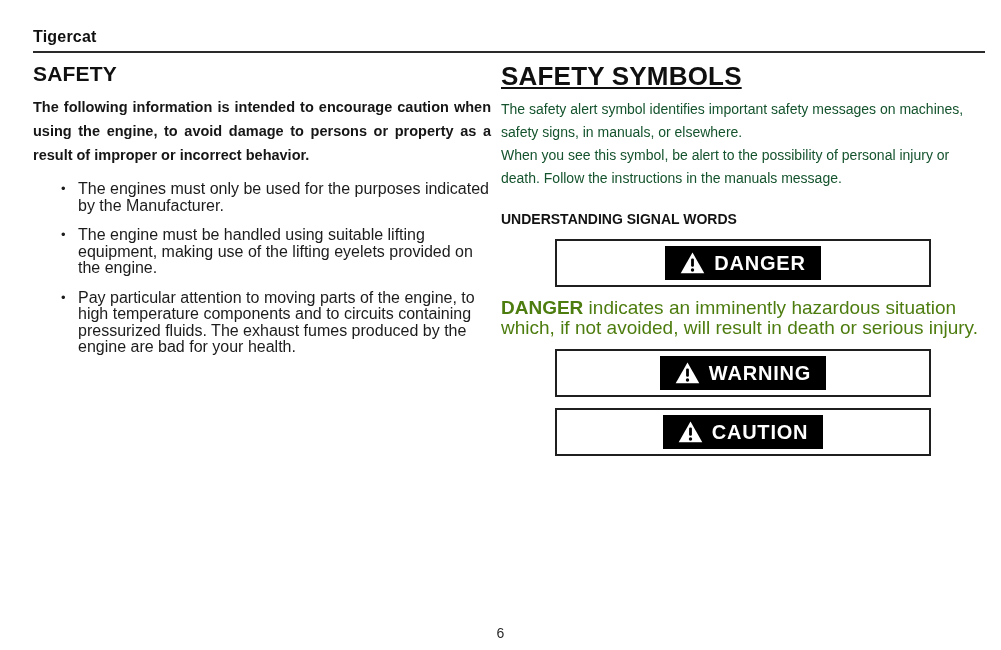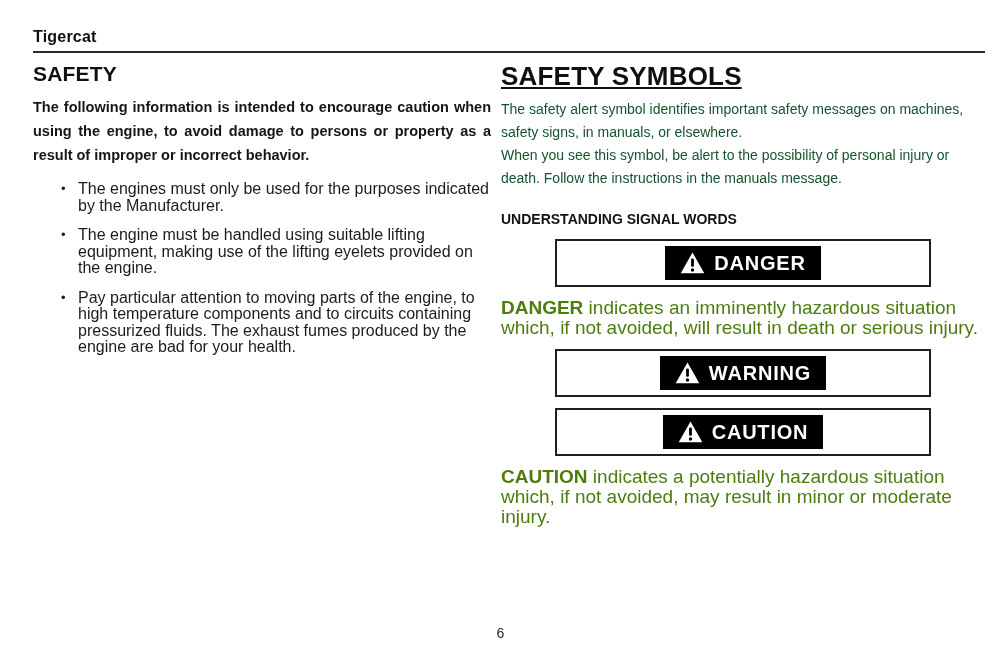--- a/index.html
+++ b/index.html
@@ -205,21 +205,20 @@
             <span>
               <svg class="alert-icon" width="25" height="22" viewBox="0 0 25 22">
                 <path d="M12.5 0.5 L24.3 21.3 H0.7 Z" fill="#ffffff"></path>
                 <rect x="11.1" y="6.6" width="2.8" height="8.2" rx="1.2" fill="#000000"></rect>
                 <circle cx="12.5" cy="18" r="1.7" fill="#000000"></circle>
               </svg>
             </span>
             <span>CAUTION</span>
           </div>
         </div>
-        <p class="signal-desc"><span class="term">CAUTION</span><span> indicates a potentially hazardous situation which, if not avoided, may result in minor or moderate injury.</span></p>
       </div>
 
     </section>
   </div>
 
   <footer class="page-footer">
     <span>6</span>
   </footer>
 
 </div>

